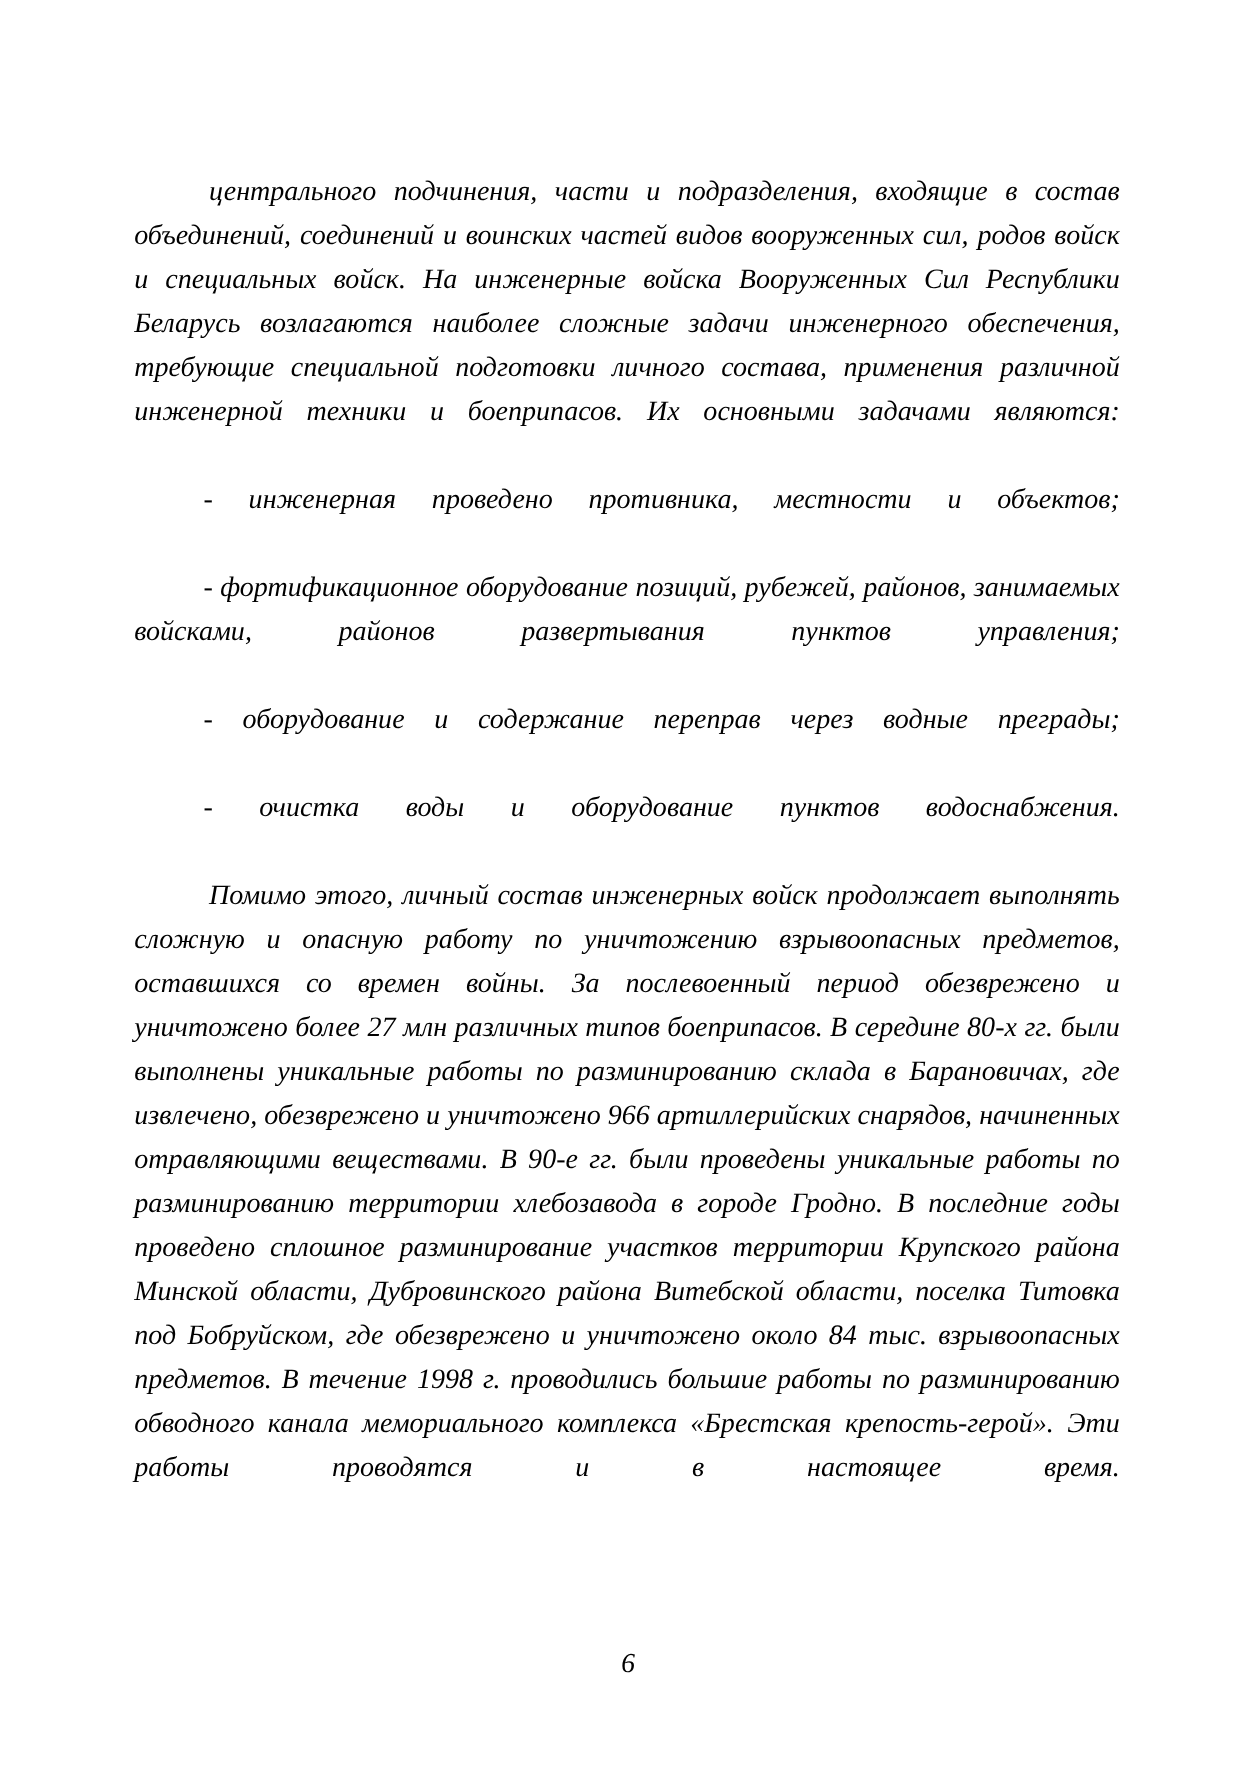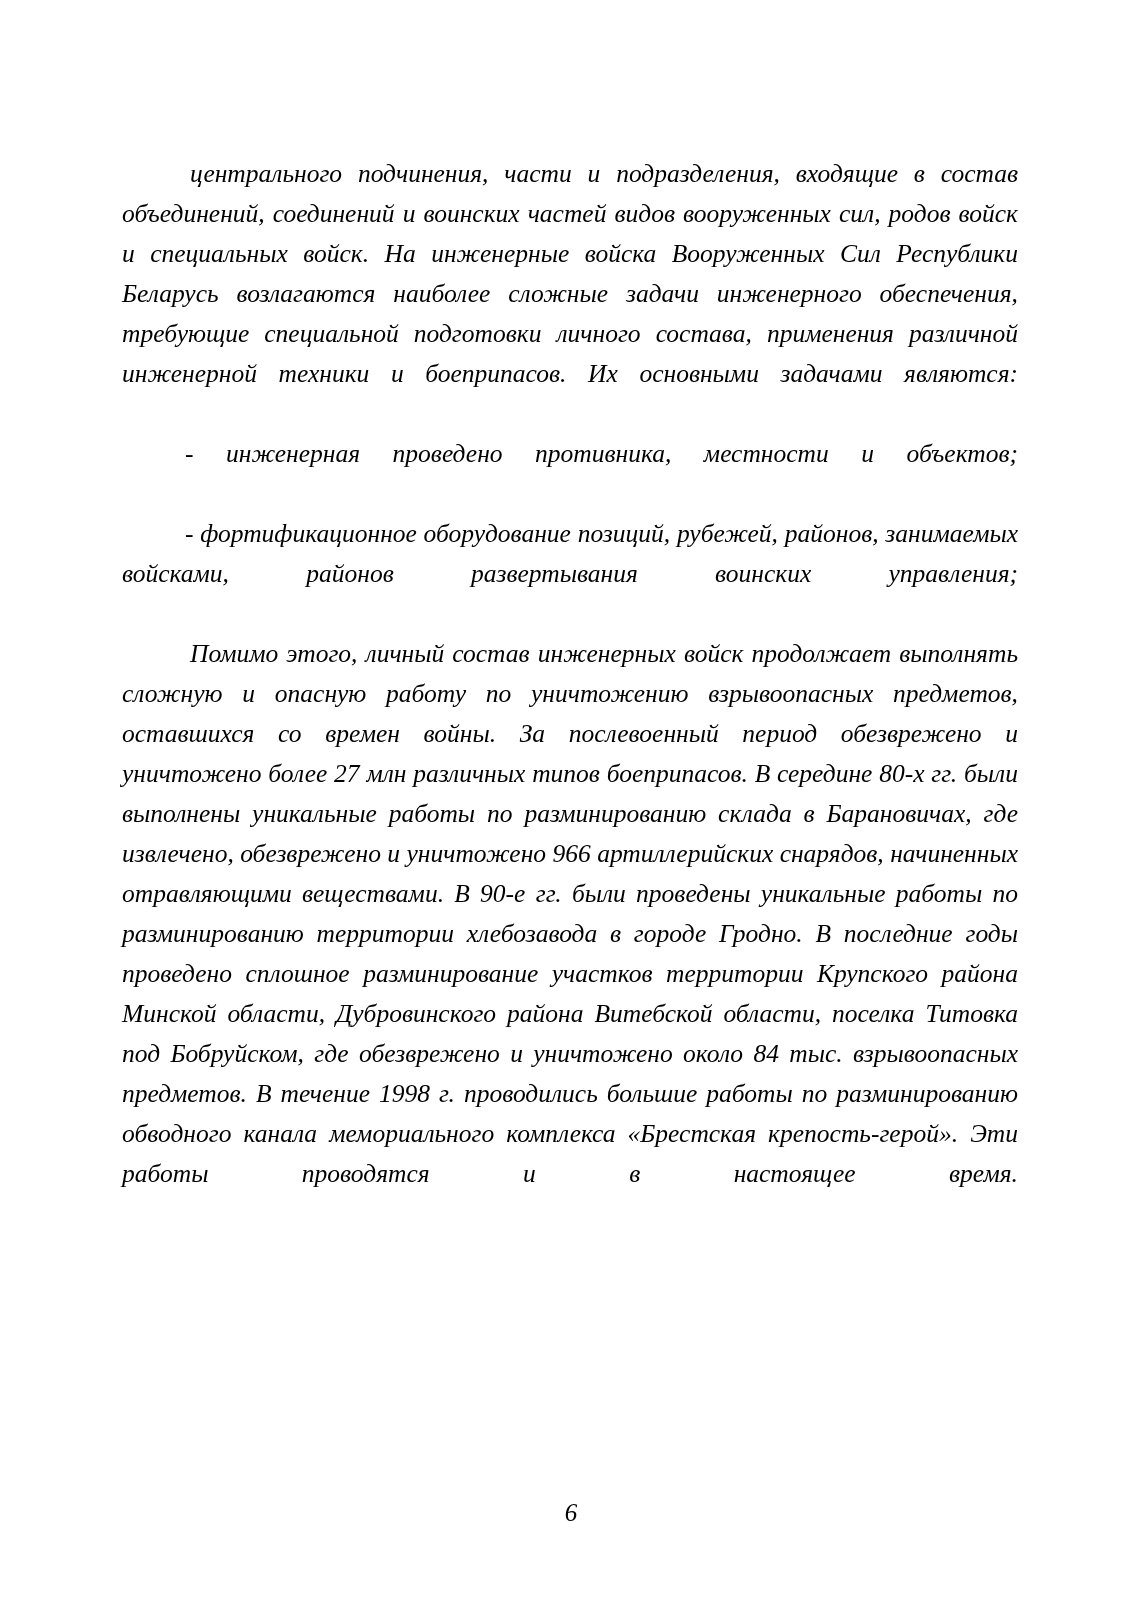--- a/index.html
+++ b/index.html
@@ -68,27 +68,29 @@
 <body>
 
 <div class="page">
 
   <div class="text-block">
 
     <p class="para">центрального подчинения, части и подразделения, входящие в состав объединений, соединений и воинских частей видов вооруженных сил, родов войск и специальных войск. На инженерные войска Вооруженных Сил Республики Беларусь возлагаются наиболее сложные задачи инженерного обеспечения, требующие специальной подготовки личного состава, применения различной инженерной техники и боеприпасов. Их основными задачами являются:</p>
 
     <p class="para item">- инженерная проведено противника, местности и объектов;</p>
 
-    <p class="para item">- фортификационное оборудование позиций, рубежей, районов, занимаемых войсками, районов развертывания воинских управления;</p>
+    <p class="para item">- фортификационное оборудование позиций, рубежей, районов, занимаемых войсками, районов развертывания пунктов управления;</p>
 
 
 
 
+    <p class="para item">- оборудование и содержание переправ через водные преграды;</p>
 
 
+    <p class="para item">- очистка воды и оборудование пунктов водоснабжения.</p>
 
     <p class="para">Помимо этого, личный состав инженерных войск продолжает выполнять сложную и опасную работу по уничтожению взрывоопасных предметов, оставшихся со времен войны. За послевоенный период обезврежено и уничтожено более 27 млн различных типов боеприпасов. В середине 80-х гг. были выполнены уникальные работы по разминированию склада в Барановичах, где извлечено, обезврежено и уничтожено 966 артиллерийских снарядов, начиненных отравляющими веществами. В 90-е гг. были проведены уникальные работы по разминированию территории хлебозавода в городе Гродно. В последние годы проведено сплошное разминирование участков территории Крупского района Минской области, Дубровинского района Витебской области, поселка Титовка под Бобруйском, где обезврежено и уничтожено около 84 тыс. взрывоопасных предметов. В течение 1998 г. проводились большие работы по разминированию обводного канала мемориального комплекса «Брестская крепость-герой». Эти работы проводятся и в настоящее время.</p>
 
   </div>
 
   <div class="page-number">6</div>
 
 </div>
 
 </body></html>

